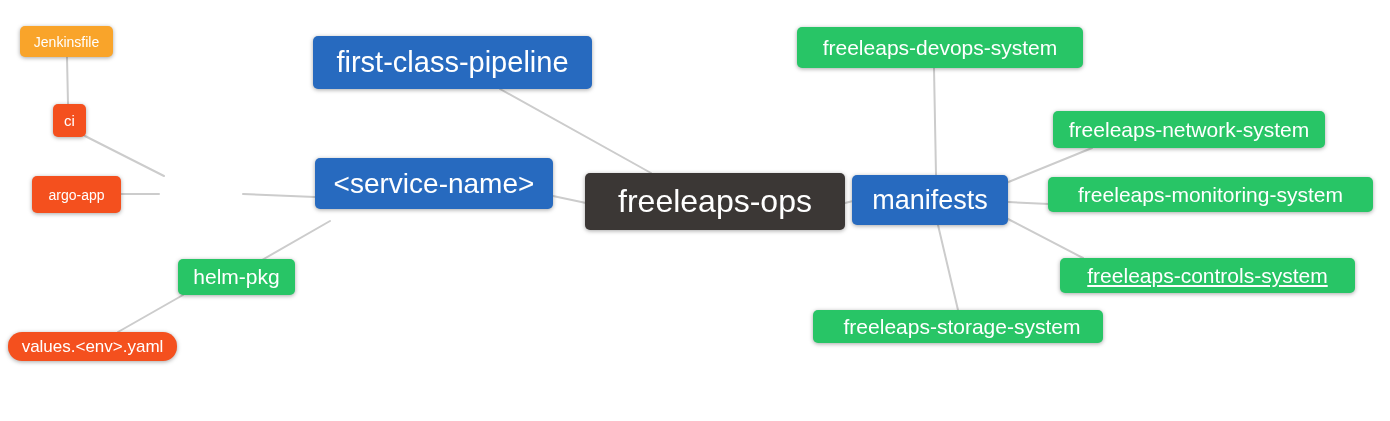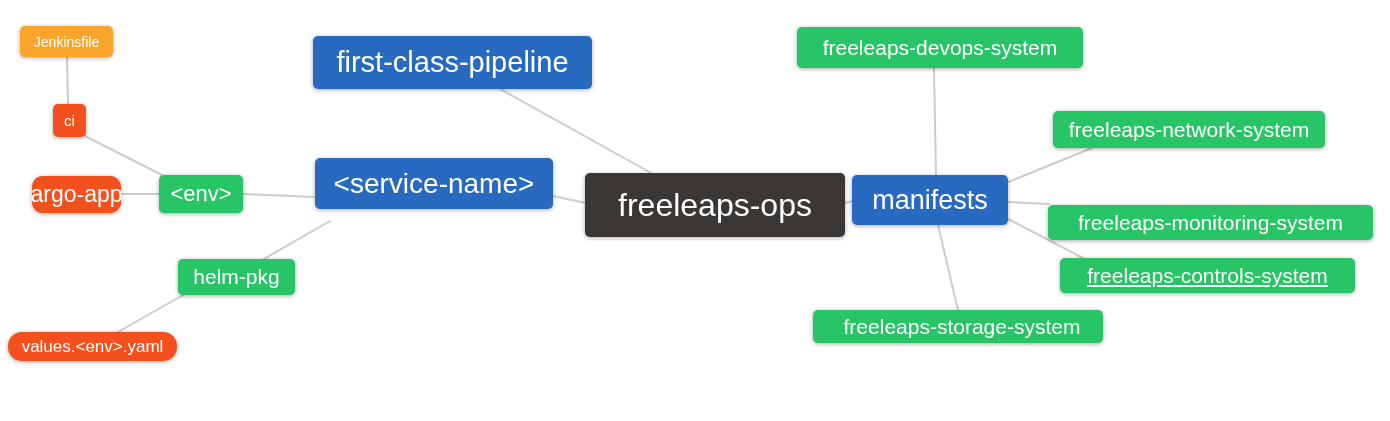--- a/index.html
+++ b/index.html
@@ -40,31 +40,31 @@
     user-select: none;
   }
   .c-blue   { background: var(--blue,   #276abf); }
   .c-green  { background: var(--green,  #28c566); }
   .c-orange { background: var(--orange, #f9a42a); }
   .c-red    { background: var(--red,    #f4501e); }
   .c-dark   { background: var(--dark,   #3b3735); }
 
   #n-jenkinsfile { left: 20px;   top: 26px;  width: 93px;  height: 31px; font-size: 14px; }
   #n-ci          { left: 53px;   top: 104px; width: 33px;  height: 33px; font-size: 15px; }
-  #n-argo        { left: 32px;   top: 176px; width: 89px;  height: 37px; font-size: 23px; border-radius: 11px; }
+  #n-argo        { left: 32px;   top: 176px; width: 89px;  height: 37px; font-size: 14px; }
   #n-env         { left: 159px;  top: 175px; width: 84px;  height: 38px; font-size: 22px; }
   #n-helm        { left: 146px;  top: 259px; width: 117px; height: 36px; font-size: 21px; margin-left: 32px; }
   #n-values      { left: 8px;    top: 332px; width: 169px; height: 29px; font-size: 17px; border-radius: 14px; }
   #n-fcp         { left: 313px;  top: 36px;  width: 279px; height: 53px; font-size: 29px; }
   #n-svc         { left: 315px;  top: 158px; width: 238px; height: 51px; font-size: 28px; }
-  #n-root        { left: 585px;  top: 173px; width: 260px; height: 64px; font-size: 32px; }
+  #n-root        { left: 585px;  top: 173px; width: 260px; height: 57px; font-size: 32px; }
   #n-manifests   { left: 852px;  top: 175px; width: 156px; height: 50px; font-size: 27px; }
   #n-devops      { left: 797px;  top: 27px;  width: 286px; height: 41px; font-size: 21px; }
   #n-network     { left: 1053px; top: 111px; width: 272px; height: 37px; font-size: 21px; }
-  #n-monitoring  { left: 1048px; top: 205px; width: 325px; height: 35px; font-size: 21px; }
+  #n-monitoring  { left: 1048px; top: 177px; width: 325px; height: 35px; font-size: 21px; }
   #n-controls    { left: 1060px; top: 258px; width: 295px; height: 35px; font-size: 21px; text-decoration: underline; }
   #n-storage     { left: 813px;  top: 310px; width: 290px; height: 33px; font-size: 21px; padding-left: 8px; }
 </style>
 </head>
 <body>
 
 <div class="canvas">
 
   <svg class="edges" viewBox="0 0 1390 421" xmlns="http://www.w3.org/2000/svg">
     <line x1="67" y1="57" x2="68" y2="104"></line>
@@ -79,21 +79,20 @@
     <line x1="936" y1="175" x2="934" y2="68"></line>
     <line x1="1006" y1="183" x2="1092" y2="148"></line>
     <line x1="1008" y1="202" x2="1049" y2="204"></line>
     <line x1="1006" y1="218" x2="1083" y2="258"></line>
     <line x1="938" y1="225" x2="958" y2="310"></line>
   </svg>
 
   <div class="node c-orange" id="n-jenkinsfile">Jenkinsfile</div>
   <div class="node c-red" id="n-ci">ci</div>
   <div class="node c-red" id="n-argo">argo-app</div>
-  <div class="node c-green" id="n-env">&lt;env&gt;</div>
   <div class="node c-green" id="n-helm">helm-pkg</div>
   <div class="node c-red" id="n-values">values.&lt;env&gt;.yaml</div>
   <div class="node c-blue" id="n-fcp">first-class-pipeline</div>
   <div class="node c-blue" id="n-svc">&lt;service-name&gt;</div>
   <div class="node c-dark" id="n-root">freeleaps-ops</div>
   <div class="node c-blue" id="n-manifests">manifests</div>
   <div class="node c-green" id="n-devops">freeleaps-devops-system</div>
   <div class="node c-green" id="n-network">freeleaps-network-system</div>
   <div class="node c-green" id="n-monitoring">freeleaps-monitoring-system</div>
   <div class="node c-green" id="n-controls">freeleaps-controls-system</div>

